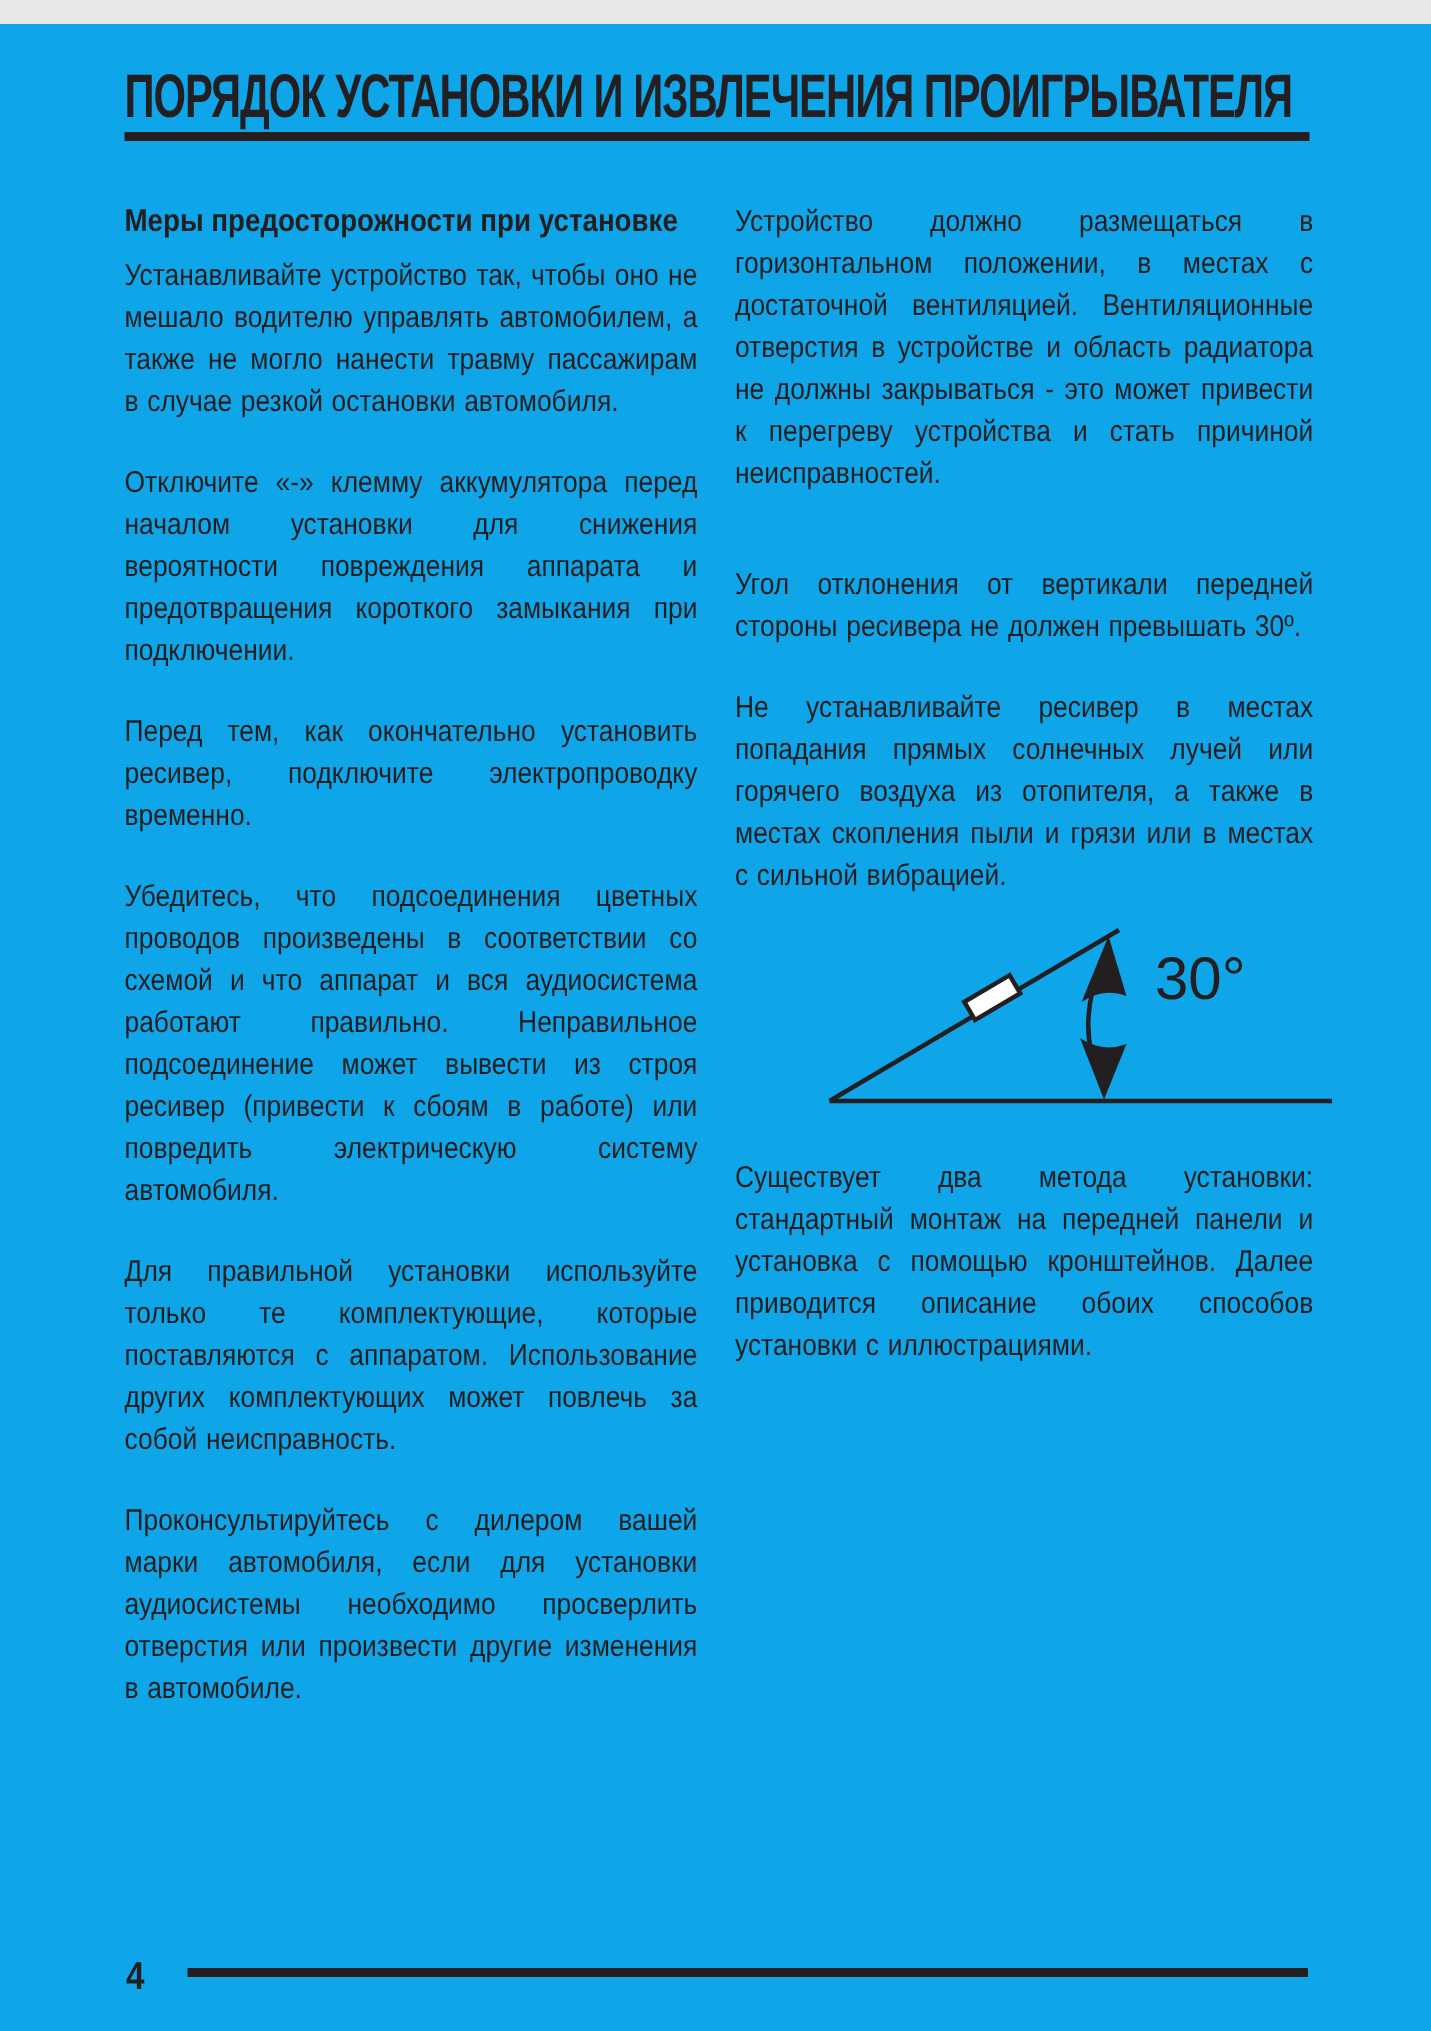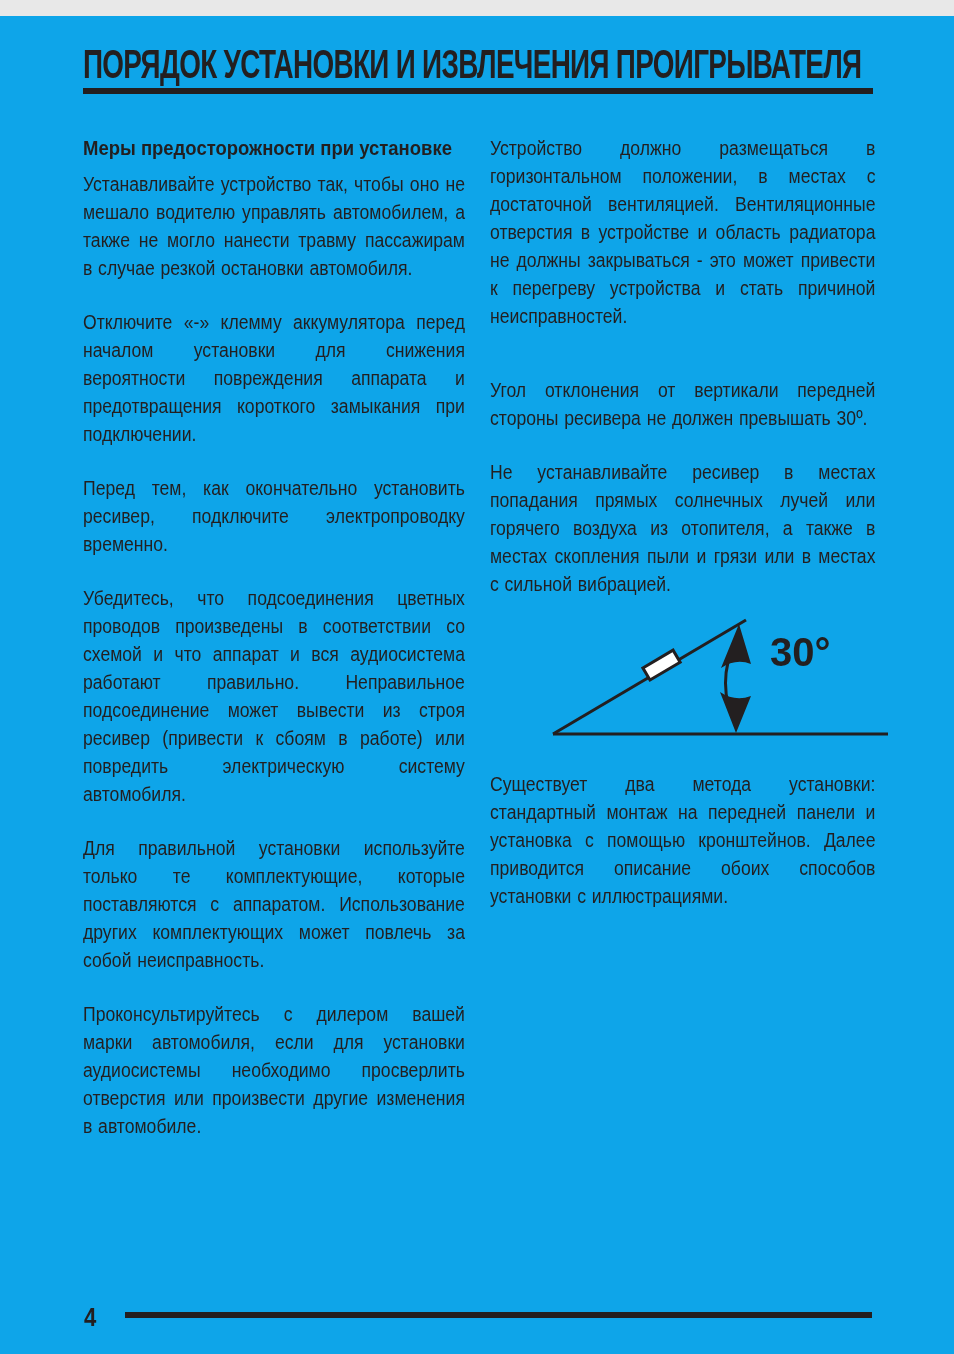--- a/index.html
+++ b/index.html
@@ -59,21 +59,21 @@
   .para {
     font-size: 20px;
     line-height: 28px;
     text-align: justify;
     margin-bottom: 26px;
     word-spacing: 1px;
   }
   .para:last-child { margin-bottom: 0; }
 
   
-  .diagram-wrap { margin: 10px 0 18px 0; font-weight: bold; }
+  .diagram-wrap { margin: 10px 0 18px 0; }
   .angle-label-text {
     font-family: "Liberation Sans", sans-serif;
     font-size: 40px;
     fill: #231f20;
   }
 
   
   .footer { position: absolute; left: 0; top: 1284px; width: 954px; height: 40px; }
   .footer-page-number {
     position: absolute;

